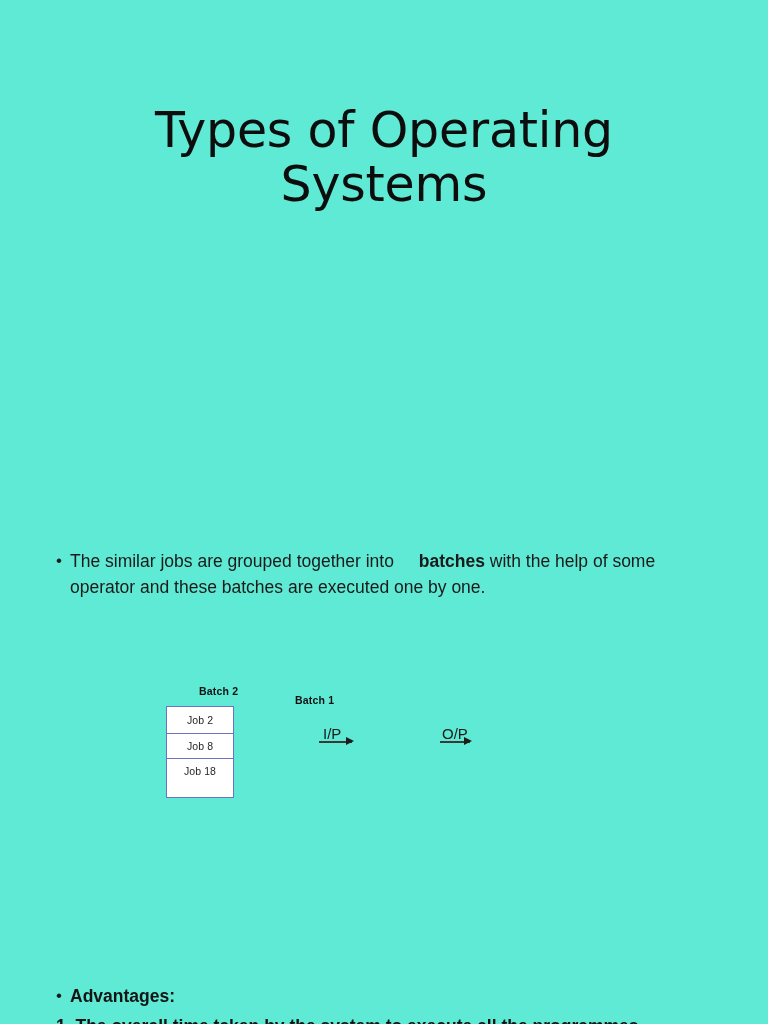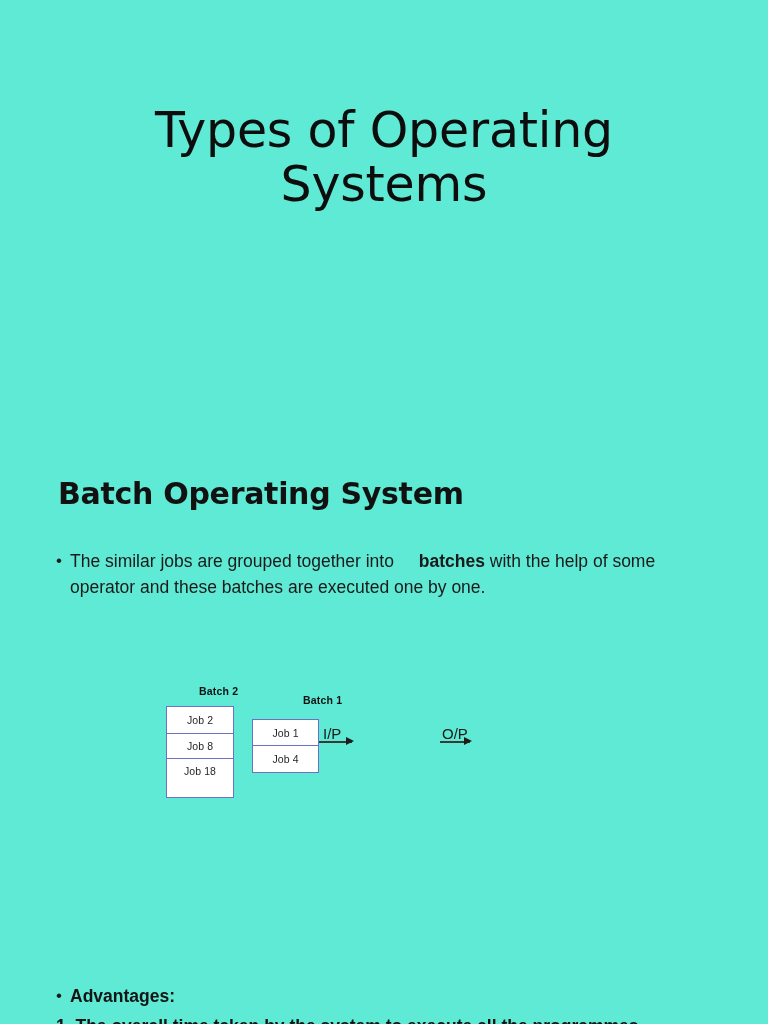--- a/index.html
+++ b/index.html
@@ -115,21 +115,21 @@
     letter-spacing: 0.2px;
     white-space: nowrap;
   }
 
   
   #batch2-label { left: 24px; top: 45px; padding-left: 25px; }
   #batch2-box  { left: 16px; top: 66px; width: 68px; height: 92px; }
   #batch2-box .dg-row { height: 25.6px; }
 
   
-  #batch1-label { left: 121px; top: 54px; padding-left: 32px; }
+  #batch1-label { left: 113px; top: 54px; padding-left: 32px; }
   #batch1-box  { left: 102px; top: 79px; width: 67px; height: 54px; }
   #batch1-box .dg-row { height: 25.4px; }
 
   
   #os-box { left: 201px; top: 8px; width: 89px; height: 188px; }
   #os-text {
     position: absolute;
     left: 0; right: 0;
     top: 50%;
     transform: translateY(-50%);
@@ -203,43 +203,38 @@
     white-space: nowrap;
   }
 </style>
 </head>
 <body>
 
 <div class="page">
 
   <div class="slide-title">Types of Operating Systems</div>
 
-  <div class="section-heading">Batch Operating System</div>
 
   <div class="bullet-block">
     <div class="bullet-row">
       <span class="bullet-dot">•</span>
       <span class="bullet-text"><span>The similar jobs are grouped together into </span><b>batches</b><span> with the help of some operator and these batches are executed one by one.</span></span>
     </div>
   </div>
 
   <div class="diagram">
 
     <div class="dg-label" id="batch2-label">Batch 2</div>
     <div class="dg-box" id="batch2-box">
       <div class="dg-row">Job 2</div>
       <div class="dg-row">Job 8</div>
       <div class="dg-row">Job 18</div>
     </div>
 
     <div class="dg-label" id="batch1-label">Batch 1</div>
-    <div class="dg-box" id="batch1-box">
-      <div class="dg-row">Job 1</div>
-      <div class="dg-row">Job 4</div>
-    </div>
 
     <div class="arrow-label" id="ip-label">I/P</div>
     <div class="arrow-line" id="ip-line"></div>
     <div class="arrow-head" id="ip-head"></div>
 
 
     <div class="arrow-label" id="op-label">O/P</div>
     <div class="arrow-line" id="op-line"></div>
     <div class="arrow-head" id="op-head"></div>
 

